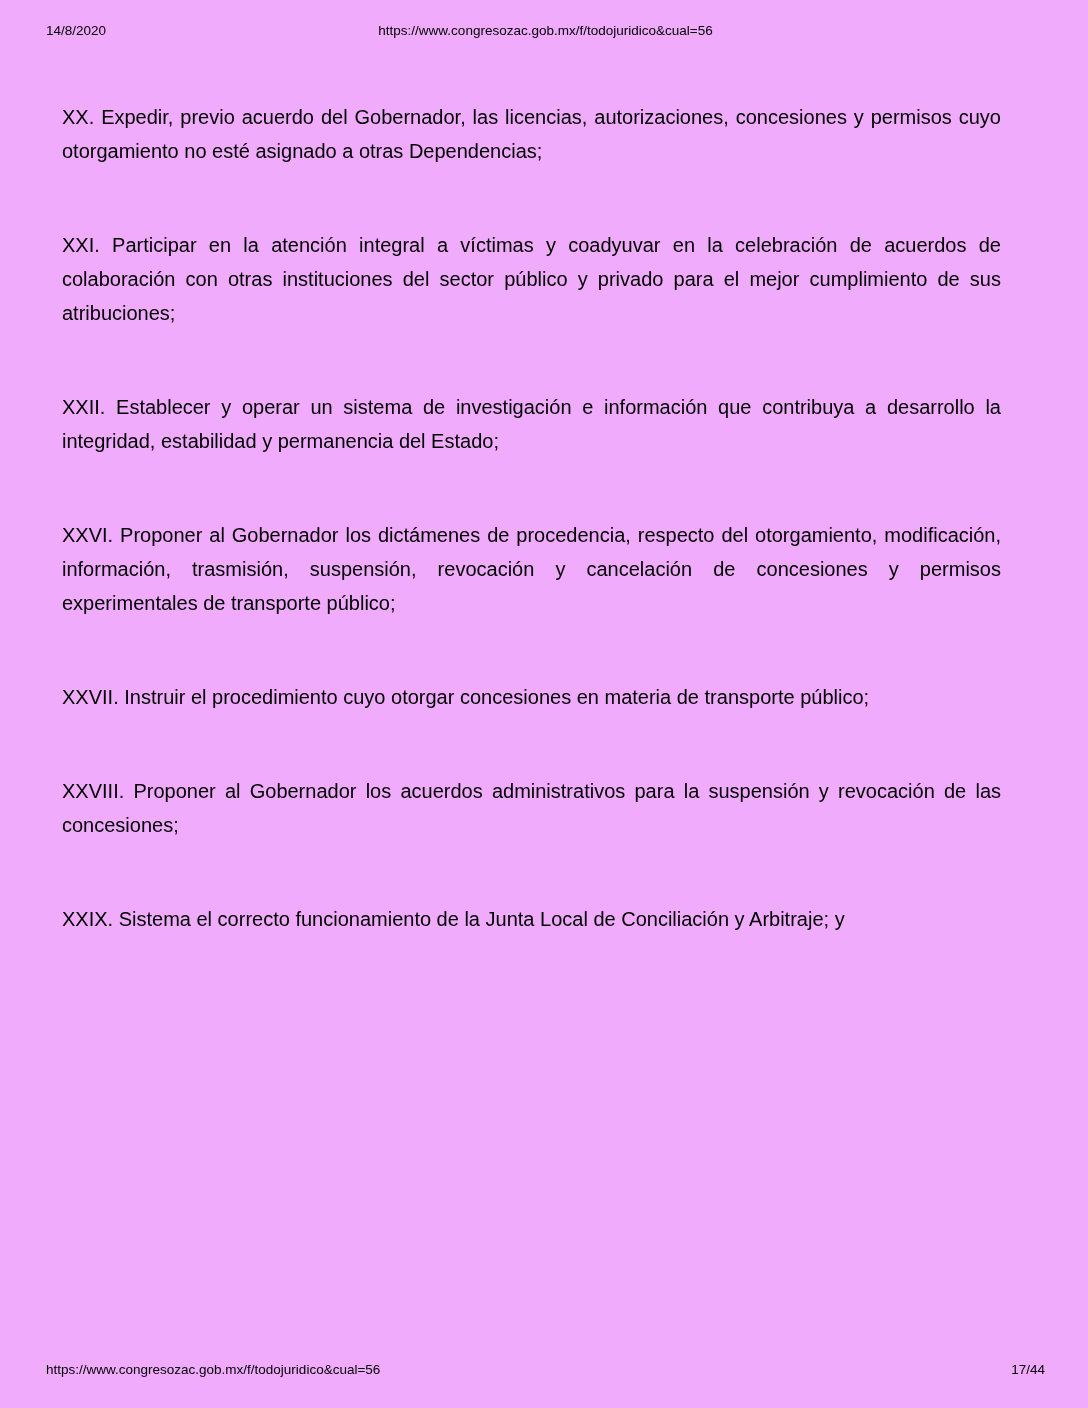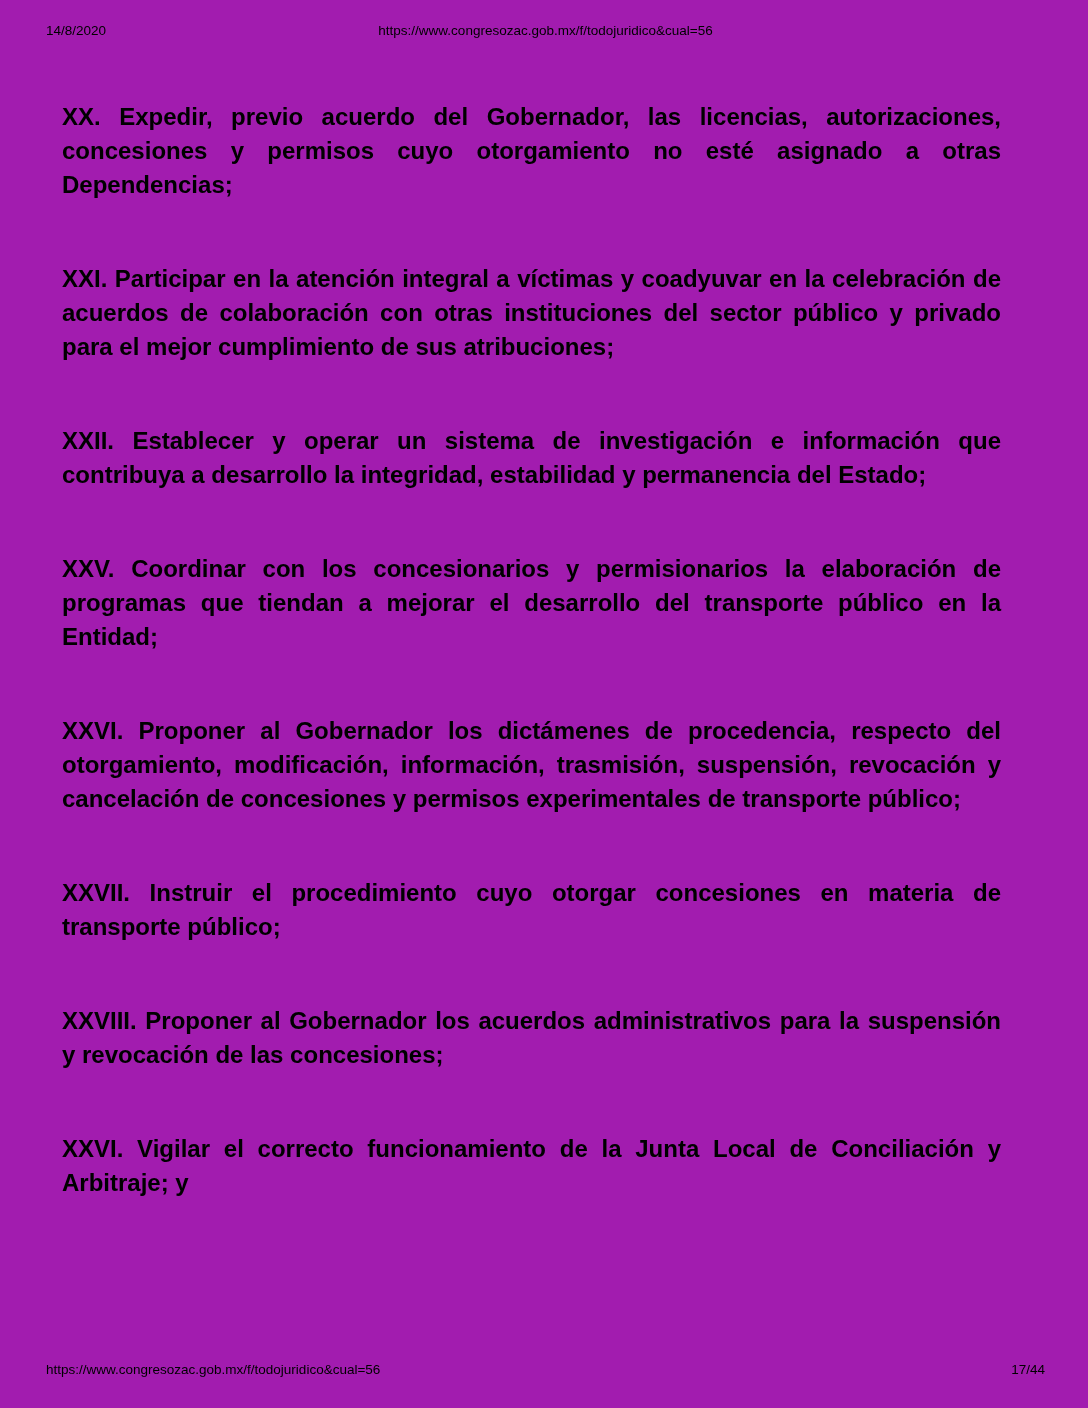--- a/index.html
+++ b/index.html
@@ -4,21 +4,21 @@
 <style>
   html, body {
     margin: 0;
     padding: 0;
     background: #ffffff;
   }
   .page {
     position: relative;
     width: 1088px;
     height: 1408px;
-    background: #a21caf;
+    background: #f0abfc;
     font-family: "Liberation Sans", "DejaVu Sans", sans-serif;
     color: #000000;
     overflow: hidden;
   }
   
   .print-header {
     position: absolute;
     top: 22px;
     left: 46px;
     right: 43px;
@@ -42,25 +42,24 @@
   }
   
   .doc-content {
     position: absolute;
     top: 100px;
     left: 62px;
     width: 939px;
   }
   .doc-content p {
     margin: 0 0 60px 0;
-    font-size: 24px;
+    font-size: 20px;
     line-height: 34px;
     text-align: justify;
     color: #000000;
-    font-weight: bold;
   }
   
   .print-footer {
     position: absolute;
     left: 46px;
     right: 43px;
     top: 1361px;
     height: 18px;
     font-size: 13.5px;
     line-height: 18px;
@@ -77,25 +76,24 @@
 
   <div class="print-header">
     <span class="date">14/8/2020</span>
     <span class="url">https://www.congresozac.gob.mx/f/todojuridico&amp;cual=56</span>
   </div>
 
   <div class="doc-content">
     <p>XX. Expedir, previo acuerdo del Gobernador, las licencias, autorizaciones, concesiones y permisos cuyo otorgamiento no esté asignado a otras Dependencias;</p>
     <p>XXI. Participar en la atención integral a víctimas y coadyuvar en la celebración de acuerdos de colaboración con otras instituciones del sector público y privado para el mejor cumplimiento de sus atribuciones;</p>
     <p>XXII. Establecer y operar un sistema de investigación e información que contribuya a desarrollo la integridad, estabilidad y permanencia del Estado;</p>
-    <p>XXV. Coordinar con los concesionarios y permisionarios la elaboración de programas que tiendan a mejorar el desarrollo del transporte público en la Entidad;</p>
     <p>XXVI. Proponer al Gobernador los dictámenes de procedencia, respecto del otorgamiento, modificación, información, trasmisión, suspensión, revocación y cancelación de concesiones y permisos experimentales de transporte público;</p>
     <p>XXVII. Instruir el procedimiento cuyo otorgar concesiones en materia de transporte público;</p>
     <p>XXVIII. Proponer al Gobernador los acuerdos administrativos para la suspensión y revocación de las concesiones;</p>
-    <p>XXVI. Vigilar el correcto funcionamiento de la Junta Local de Conciliación y Arbitraje; y</p>
+    <p>XXIX. Sistema el correcto funcionamiento de la Junta Local de Conciliación y Arbitraje; y</p>
   </div>
 
   <div class="print-footer">
     <span>https://www.congresozac.gob.mx/f/todojuridico&amp;cual=56</span>
     <span>17/44</span>
   </div>
 
 </div>
 
 </body></html>

